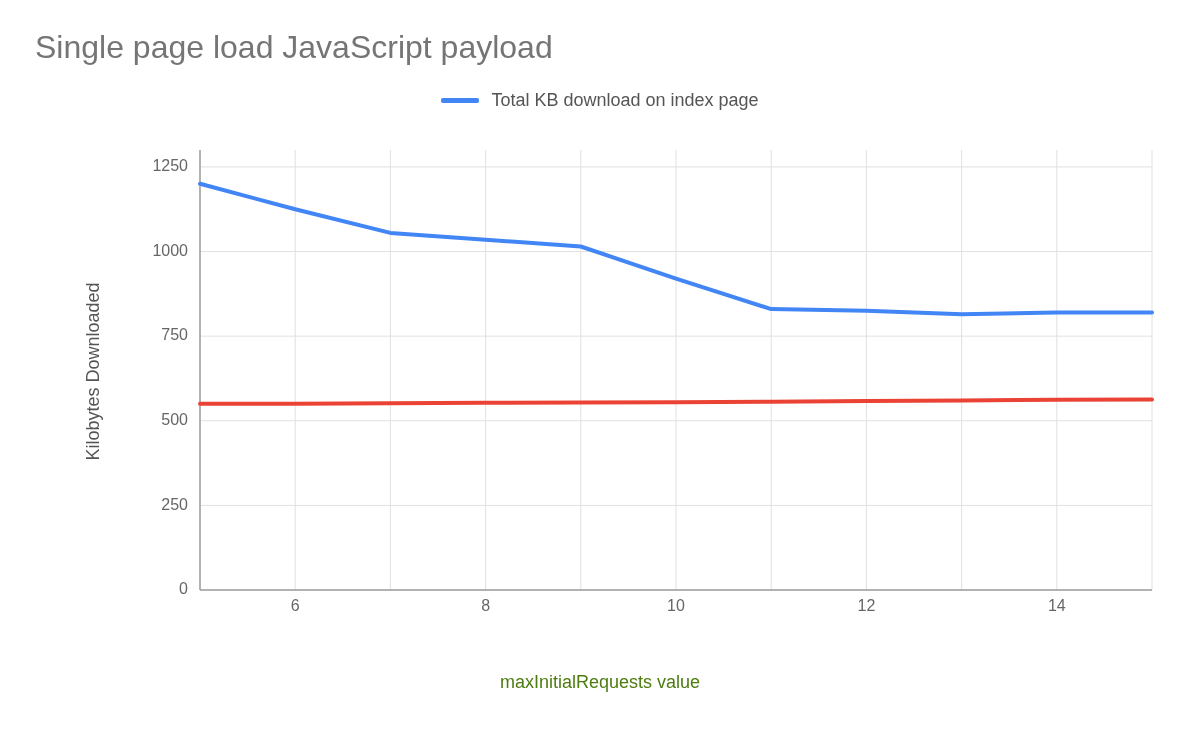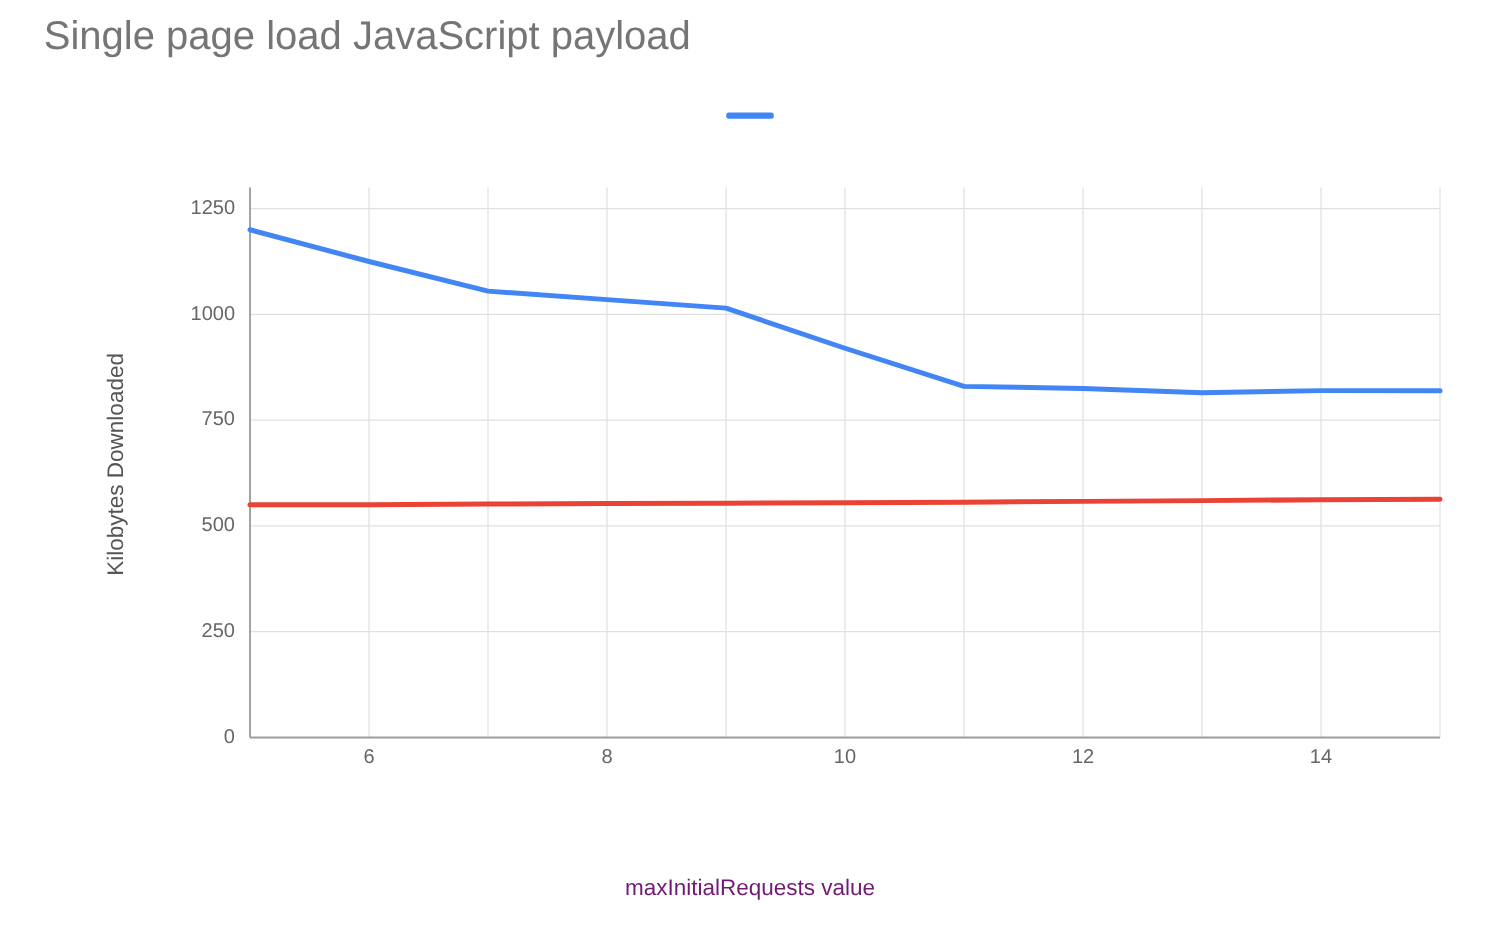--- a/index.html
+++ b/index.html
@@ -8,21 +8,21 @@
     width: 1200px; height: 742px;
     background: #fff;
     font-family: Arial, Helvetica, sans-serif;
   }
   .chart-wrap {
     position: relative;
     width: 1200px; height: 742px;
   }
   .title {
     position: absolute;
-    left: 35px; top: 10px;
+    left: 35px; top: 29px;
     font-size: 32px;
     color: #757575;
     font-weight: 400;
   }
   .legend {
     position: absolute;
     top: 90px; left: 0; width: 1200px;
     display: flex; justify-content: center; gap: 60px;
     font-size: 18px; color: #555;
   }
@@ -40,23 +40,23 @@
     top: 140px;
     width: 1020px;
     height: 490px;
   }
   .plot-inner {
     position: absolute;
     left: 0; top: 0; width: 100%; height: 100%;
   }
   .axis-label-x {
     position: absolute;
-    top: 700px; left: 0; width: 1200px;
+    top: 672px; left: 0; width: 1200px;
     text-align: center;
-    font-size: 18px; color: #701a75;
+    font-size: 18px; color: #4d7c0f;
   }
   .axis-label-y {
     position: absolute;
     left: 4px; top: 0; height: 742px;
     display: flex; align-items: center; justify-content: center;
   }
   .axis-label-y span {
     transform: rotate(-90deg);
     font-size: 18px; color: #555;
     white-space: nowrap;
@@ -88,20 +88,21 @@
 </head>
 <body>
 
 <div class="chart-wrap">
 
   <div class="title">Single page load JavaScript payload</div>
 
   <div class="legend">
     <div class="legend-item">
       <div class="legend-swatch blue"></div>
+      <span>Total KB download on index page</span>
     </div>
   </div>
 
   <div class="axis-label-y">
     <span>Kilobytes Downloaded</span>
   </div>
 
   <div class="plot">
     <svg class="plot-inner" viewBox="0 0 1020 490" width="1020" height="490">
       <g class="grid">

